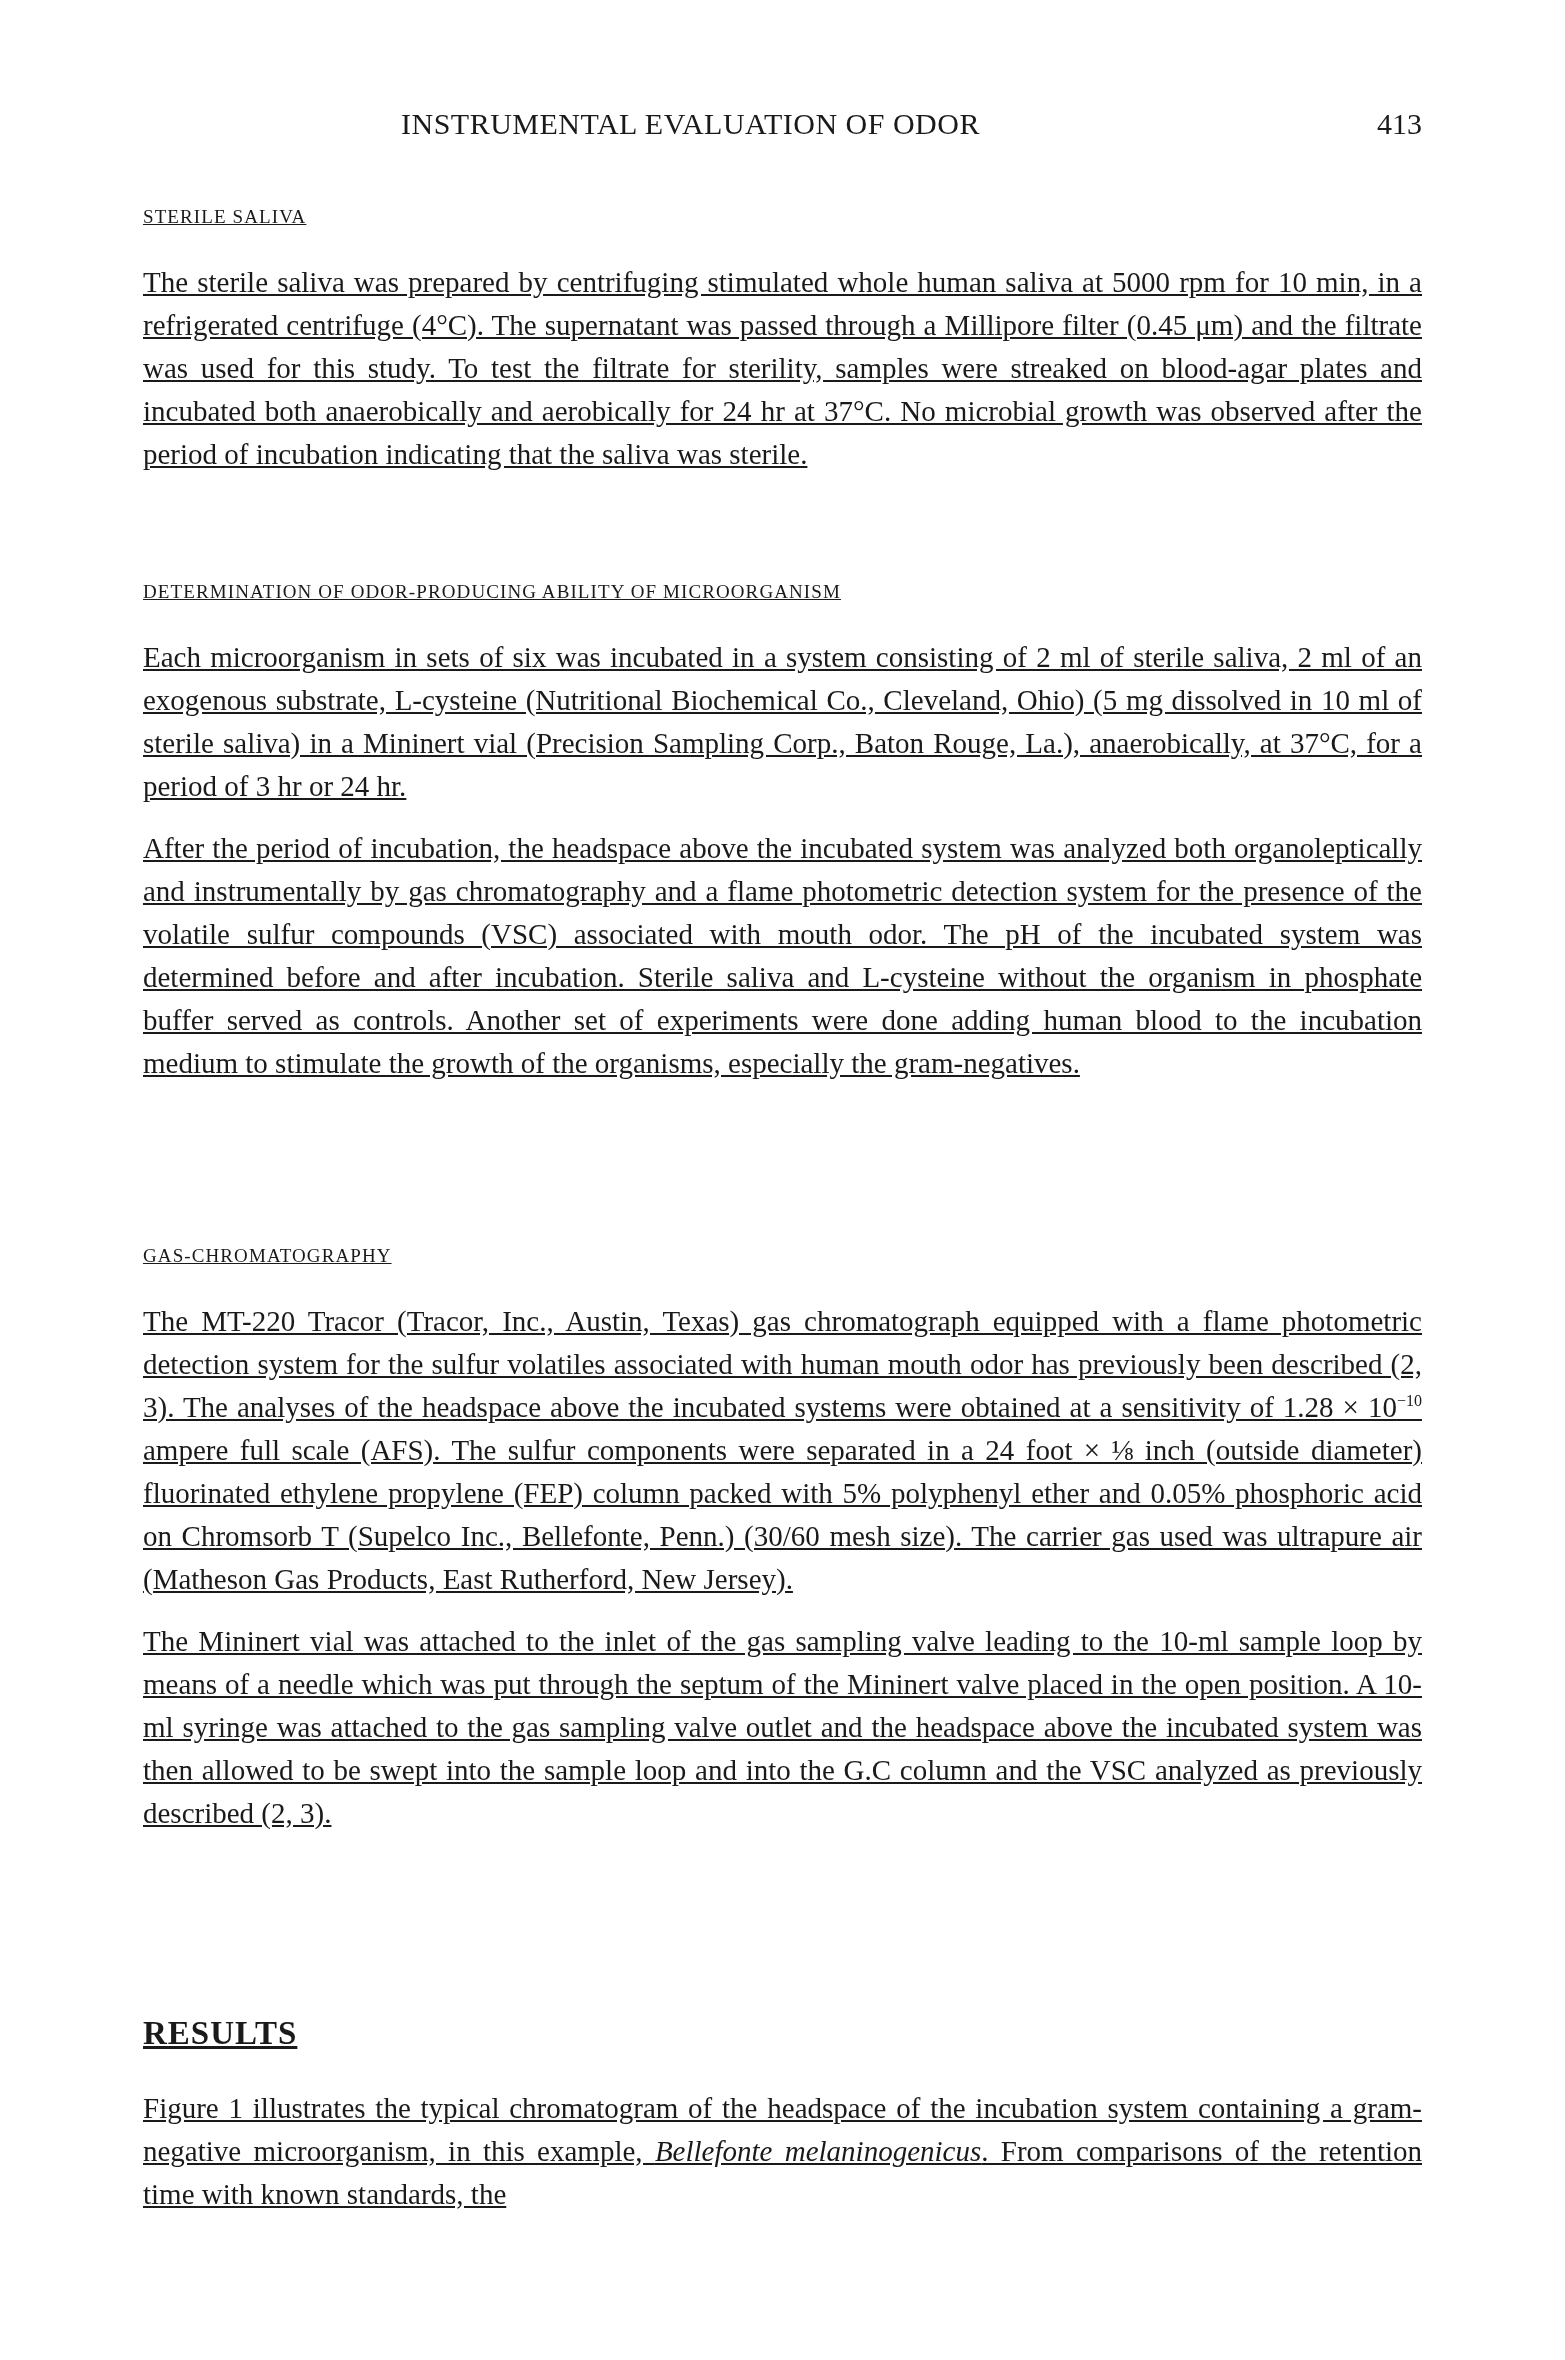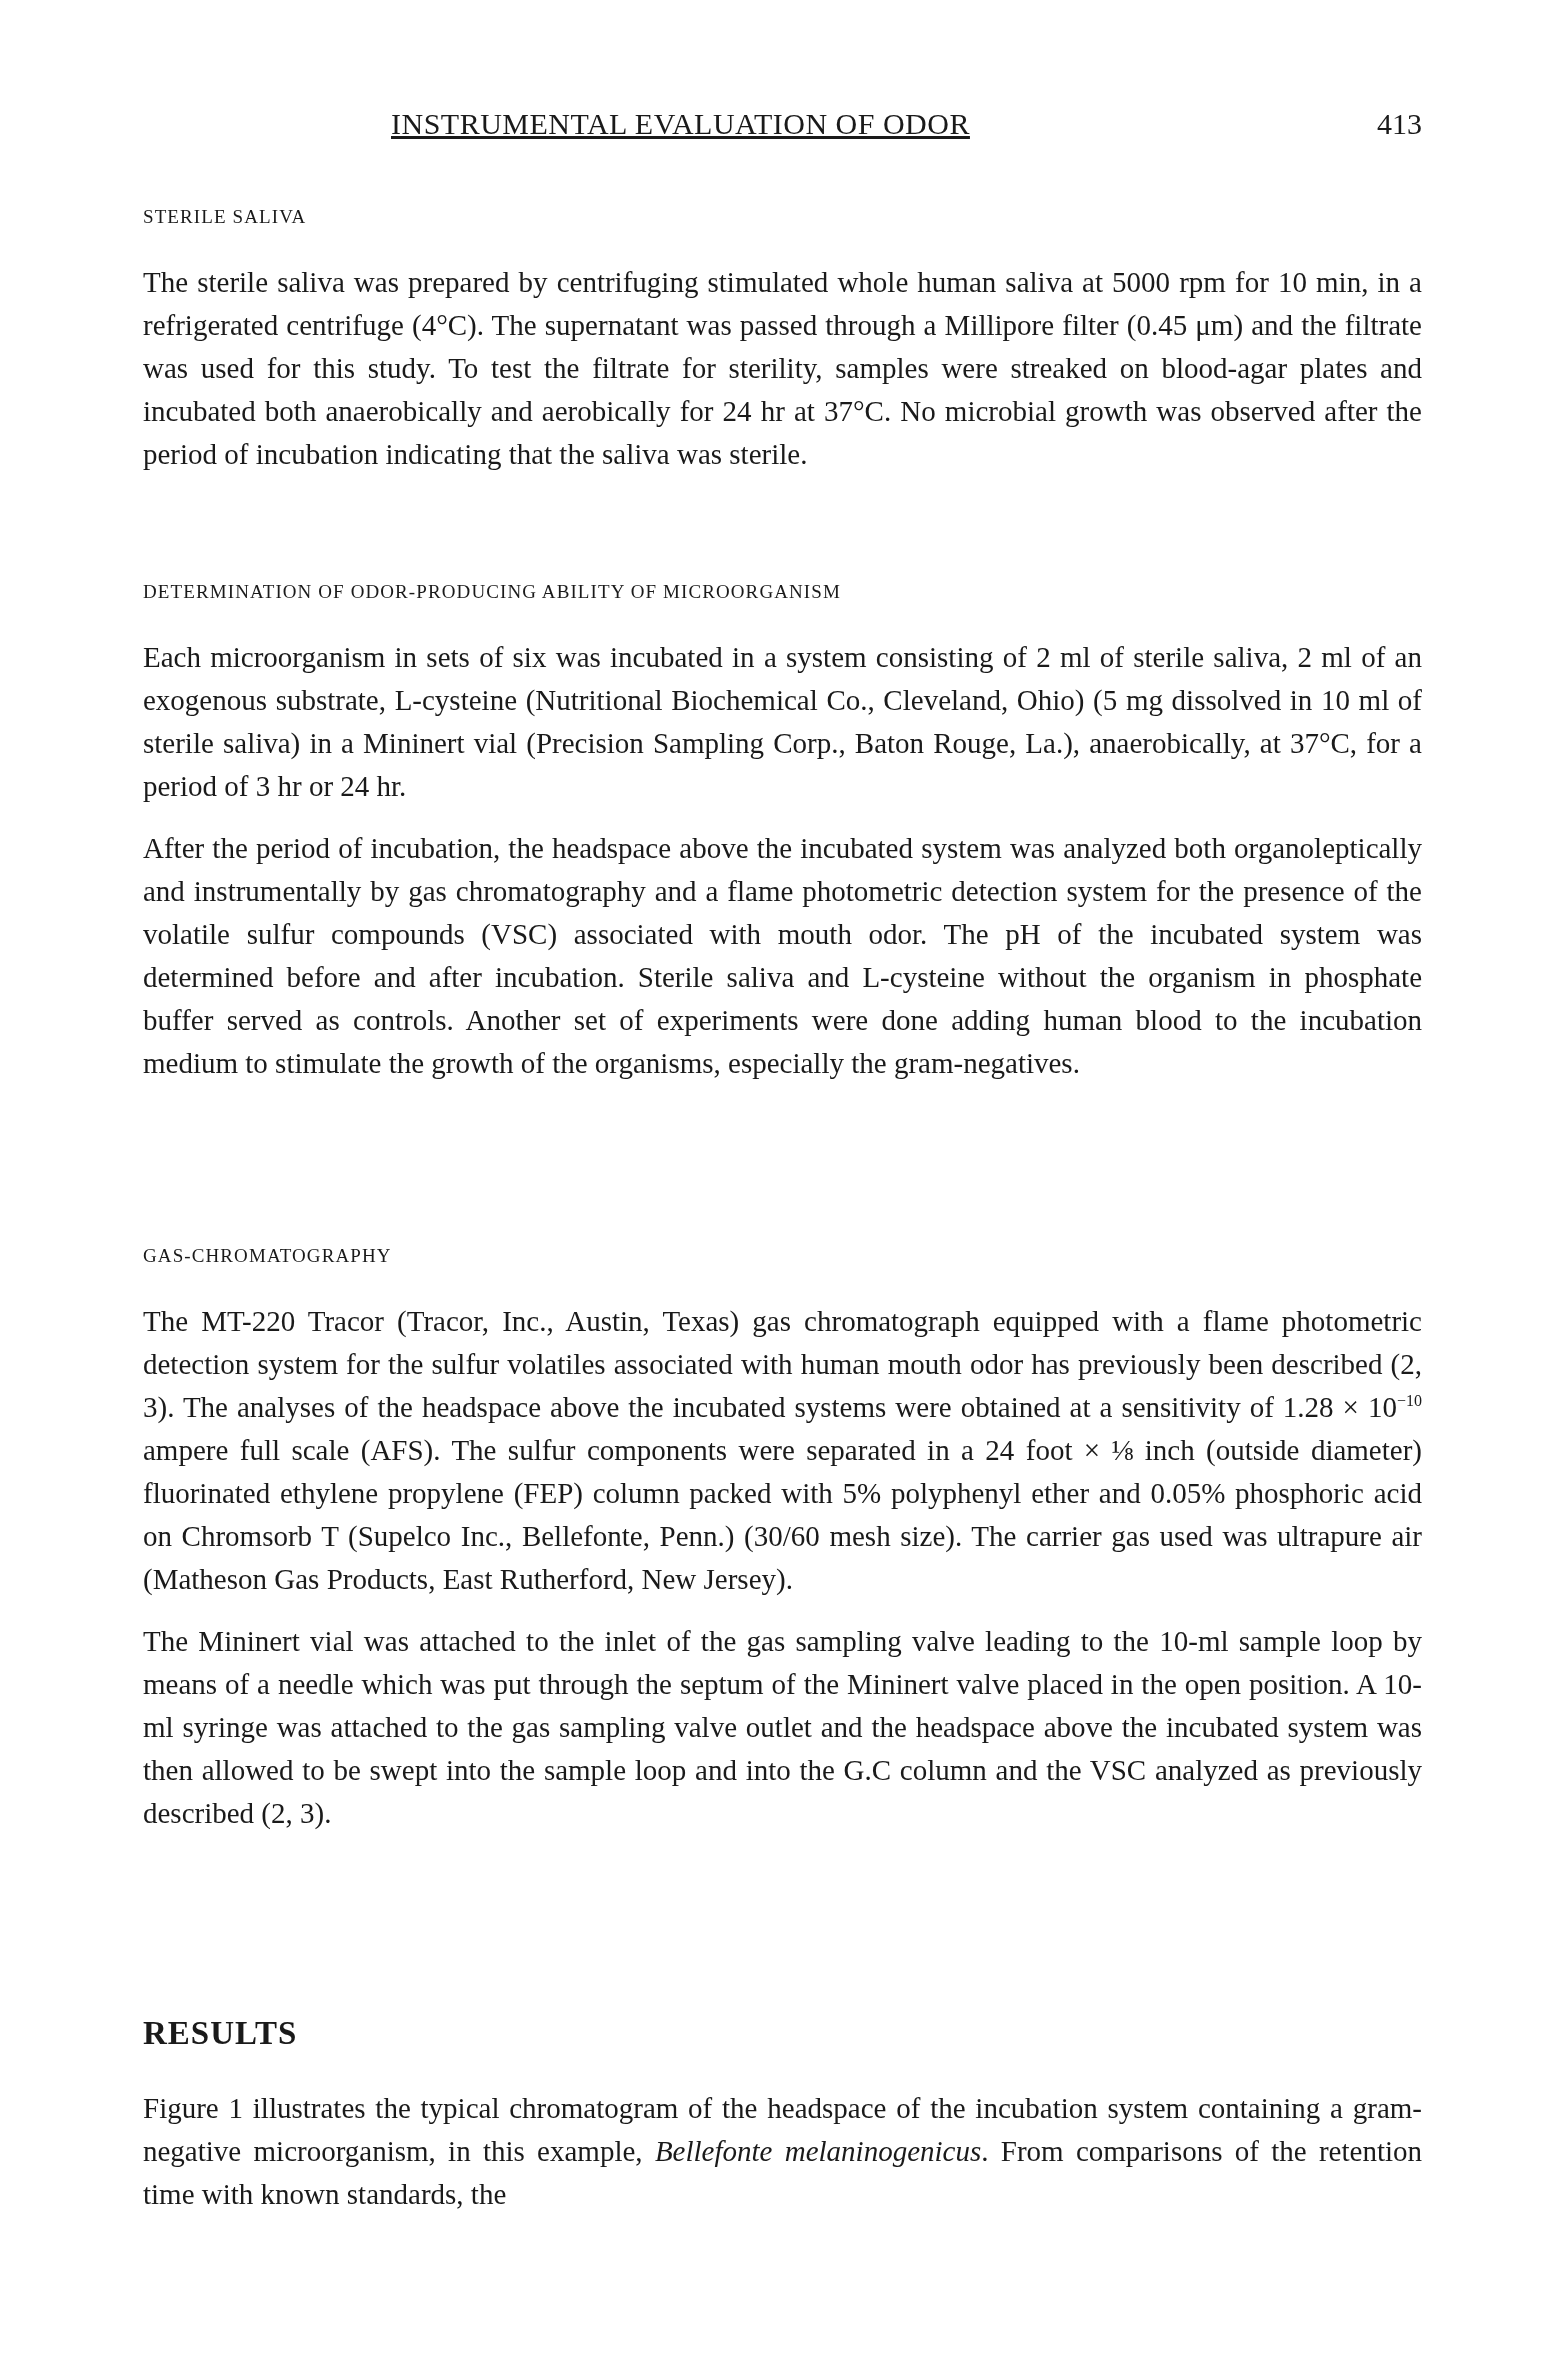--- a/index.html
+++ b/index.html
@@ -1,22 +1,22 @@
 <!DOCTYPE html>
 <html><head>
 <meta charset="utf-8">
 <style>
   html, body { margin:0; padding:0; background:#ffffff; }
   body { width:1566px; height:2360px; position:relative; overflow:hidden; color:#1a1a1a;
          font-family:"Liberation Serif","DejaVu Serif",serif; }
   .page { position:absolute; left:143px; width:1279px; top:0; }
   .running-head { position:absolute; top:107px; left:0; width:1279px; height:38px; font-size:30px; }
-  .running-title { position:absolute; left:248px; letter-spacing:0.5px;text-decoration:underline; }
+  .running-title { position:absolute; left:258px; letter-spacing:0.5px; }
   .page-number { position:absolute; right:0; }
-  .sec { position:absolute; left:0; width:1279px; }
+  .sec { position:absolute; left:0; width:1279px;text-decoration:underline; }
   .sec-head { font-size:19px; letter-spacing:1.1px; text-transform:uppercase; margin:0 0 32.5px 0; }
   .sec-head.major { font-size:33px; font-weight:bold; letter-spacing:1px; margin-bottom:35px; }
   p { margin:0 0 19px 0; font-size:29px; line-height:43px; text-align:justify; }
   sup { font-size:16px; line-height:0; }
   i { font-style:italic; }
 </style>
 </head>
 <body>
 
 <div class="page">

